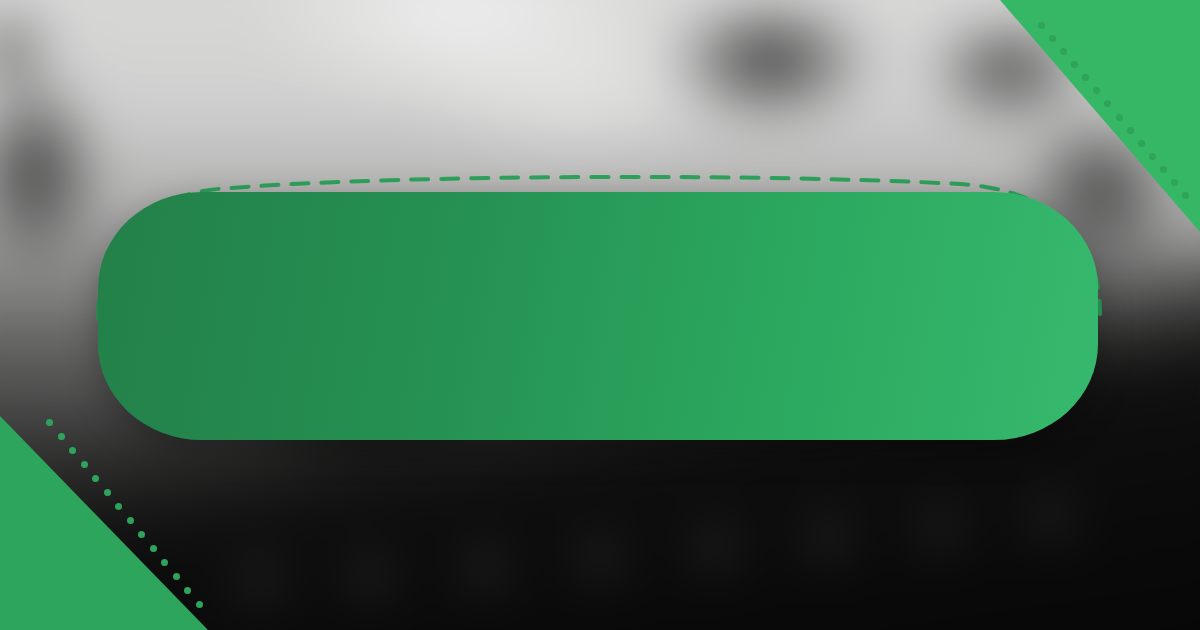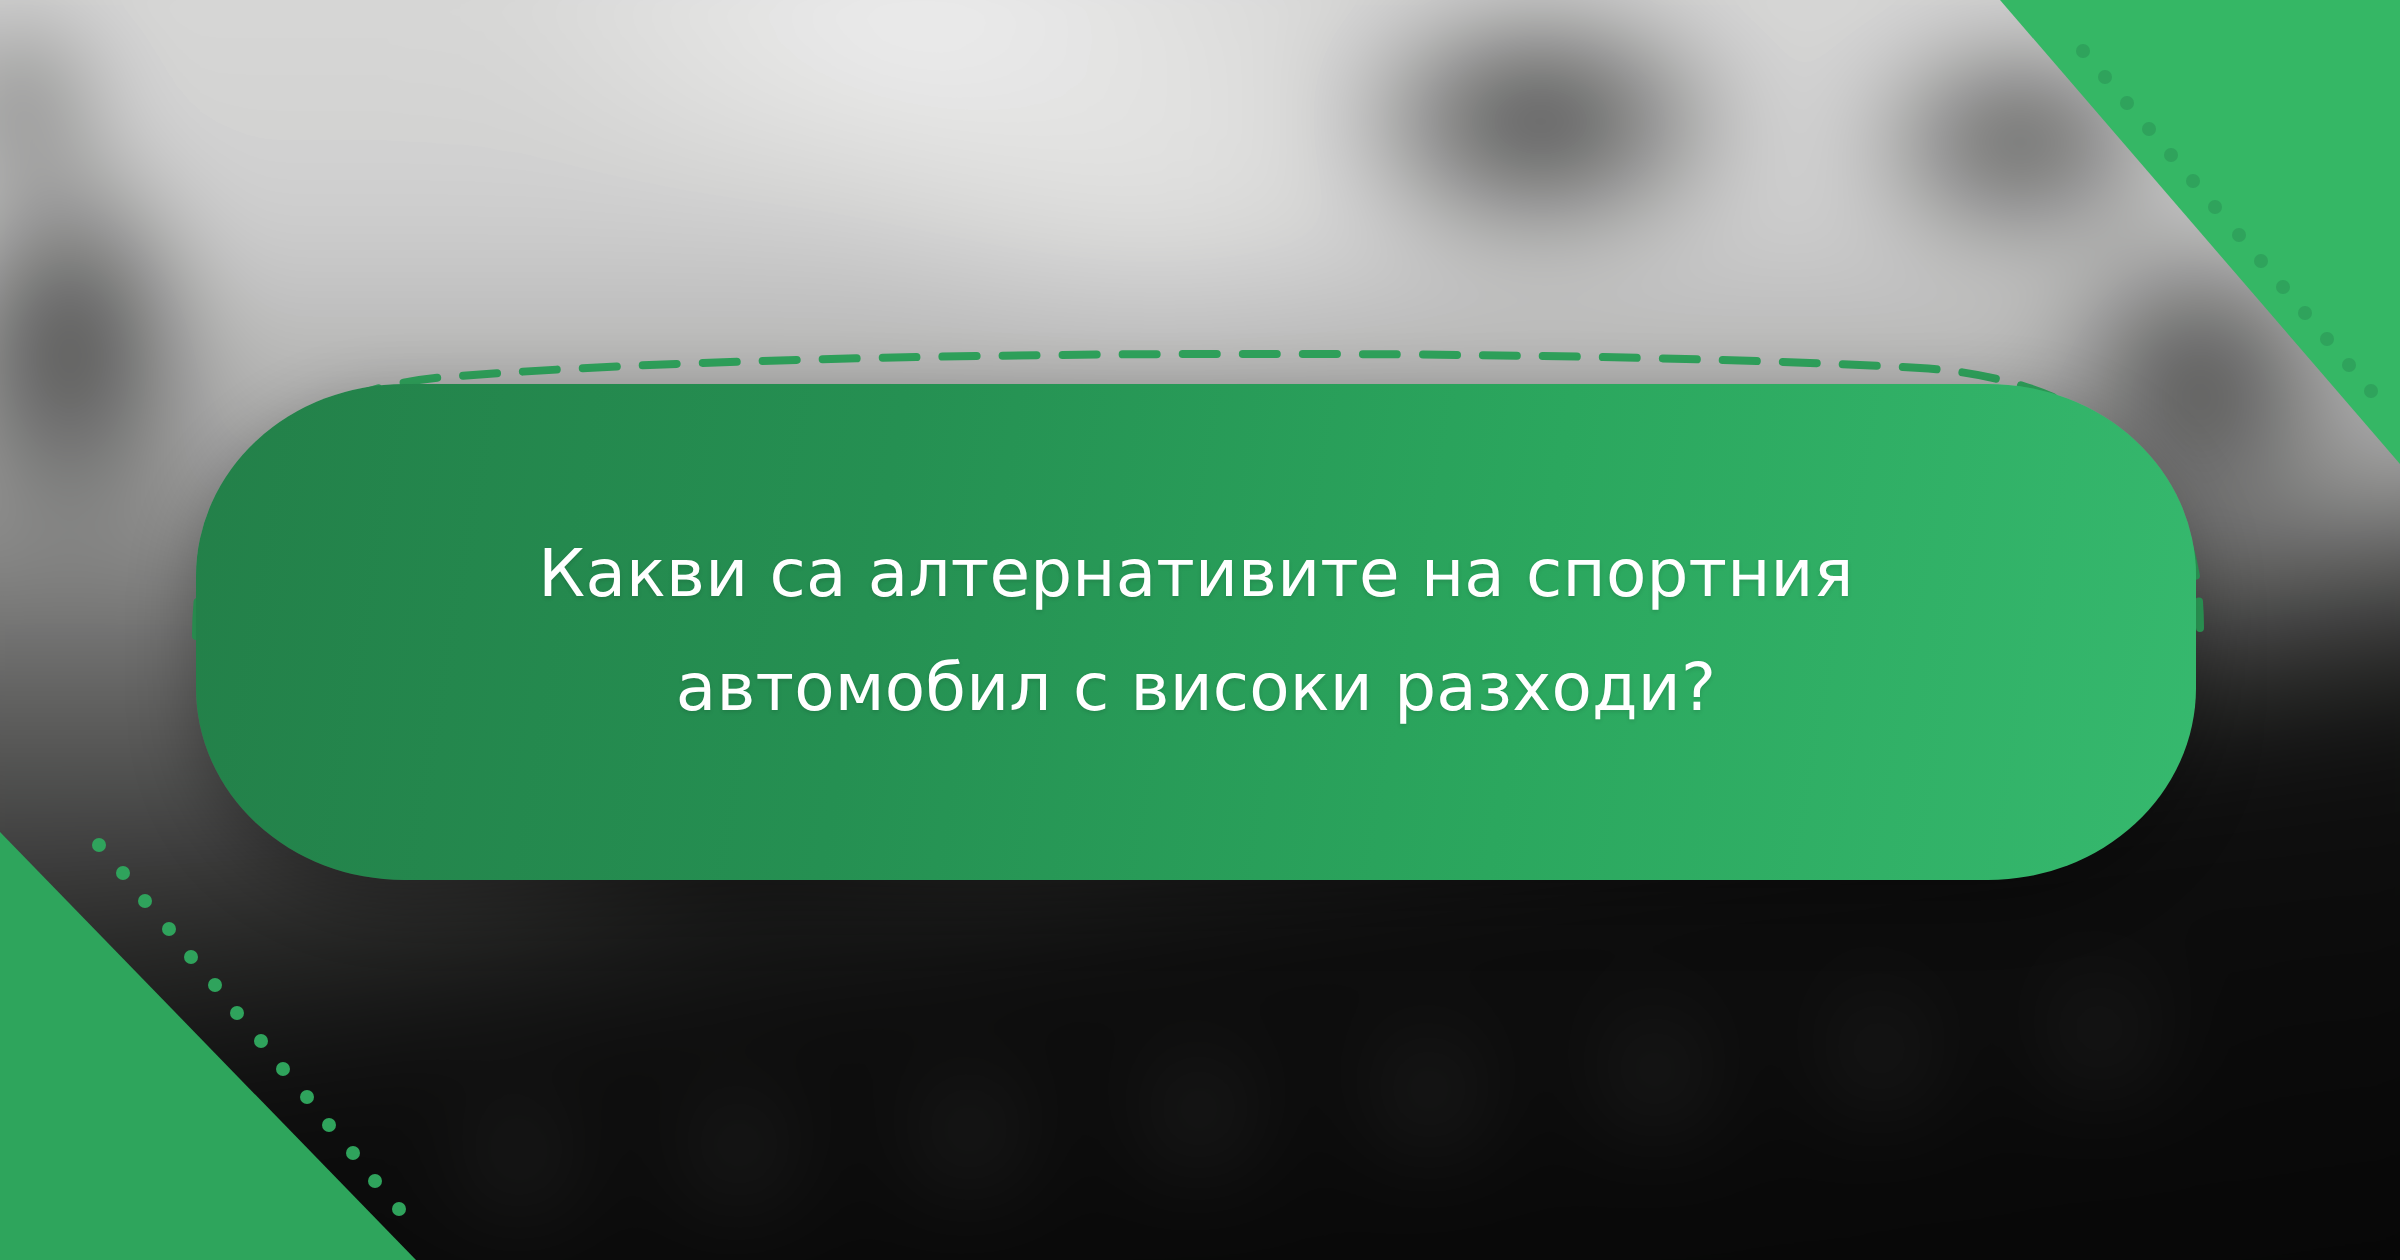--- a/index.html
+++ b/index.html
@@ -193,16 +193,15 @@
   <div id="question-panel" style="background: linear-gradient(100deg, rgb(35, 128, 73) 0%, rgb(37, 144, 82) 34%, rgb(43, 167, 94) 66%, rgb(54, 185, 110) 100%);">
 
     <svg id="panel-wave-top" viewBox="0 0 1000 30" preserveAspectRatio="none">
       <path d="M0,0 L1000,0 L1000,6 C820,22 660,2 480,12 C300,22 150,8 0,14 Z" fill="none"></path>
     </svg>
 
     <svg id="panel-wave-bottom" viewBox="0 0 1000 30" preserveAspectRatio="none">
       <path d="M0,30 L1000,30 L1000,20 C830,6 670,26 490,18 C310,10 160,26 0,18 Z" fill="none"></path>
     </svg>
 
-    <div id="question-text" style="color: rgb(255, 255, 255);">Какви са алтернативите на спортния автомобил с високи разходи?</div>
   </div>
 
 </div>
 
 </body></html>

